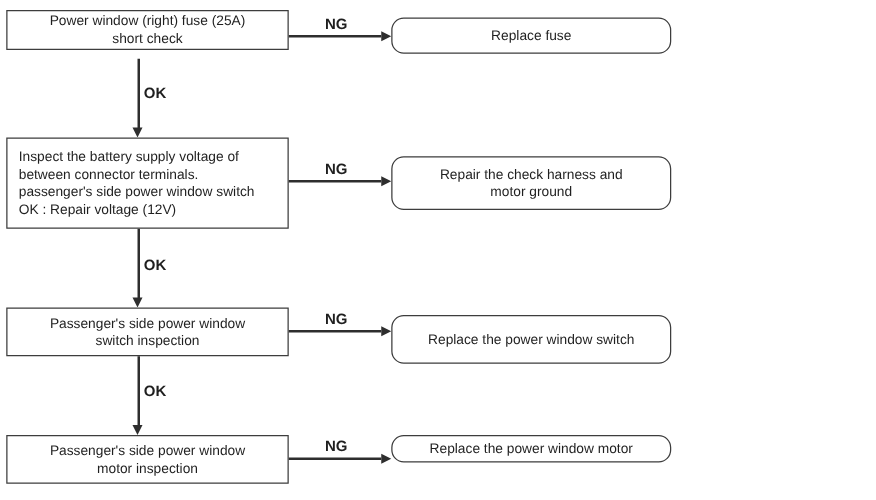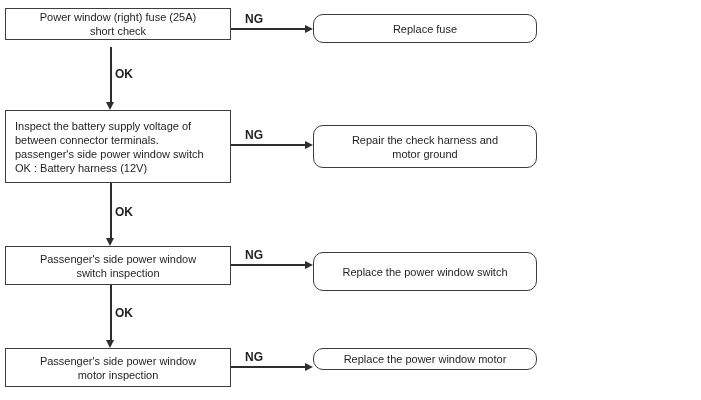--- a/index.html
+++ b/index.html
@@ -60,21 +60,21 @@
     border-bottom:4px solid transparent;
     border-left:8px solid var(--line,#2e2e2e);
   }
   .lbl{
     position:absolute;
     font-weight:bold;
     font-size:12px;
     line-height:13px;
     color:var(--text,#1f1f1f);
   }
-  .lbl.ng{left:234px;width:40px;text-align:center;}
+  .lbl.ng{left:249px;width:40px;text-align:center;}
   .lbl.ok{left:115px;}
 </style>
 </head>
 <body>
 
 <div class="canvas">
 
   <div class="box check-col centered" style="top:8px;height:32px">
     <div>Power window (right) fuse (25A)</div>
     <div>short check</div>
@@ -87,21 +87,21 @@
   </div>
 
   <div class="vline" style="top:47px;height:56px"></div>
   <div class="arrow-down" style="top:102px"></div>
   <div class="lbl ok" style="top:68px">OK</div>
 
   <div class="box check-col left-aligned" style="top:110px;height:73px">
     <div>Inspect the battery supply voltage of</div>
     <div>between connector terminals.</div>
     <div>passenger's side power window switch</div>
-    <div>OK : Battery harness (12V)</div>
+    <div>OK : Repair voltage (12V)</div>
   </div>
   <div class="hline" style="top:144px"></div>
   <div class="arrow-right" style="top:141px"></div>
   <div class="lbl ng" style="top:129px">NG</div>
   <div class="box action-col centered" style="top:125px;height:43px">
     <div>Repair the check harness and</div>
     <div>motor ground</div>
   </div>
 
   <div class="vline" style="top:183px;height:56px"></div>

